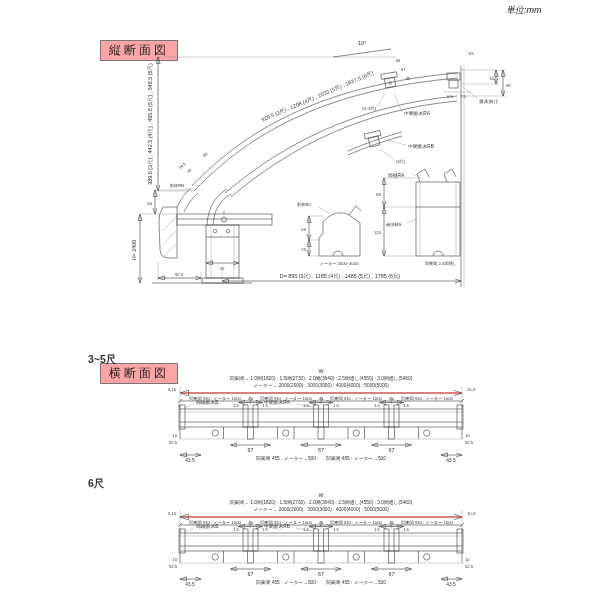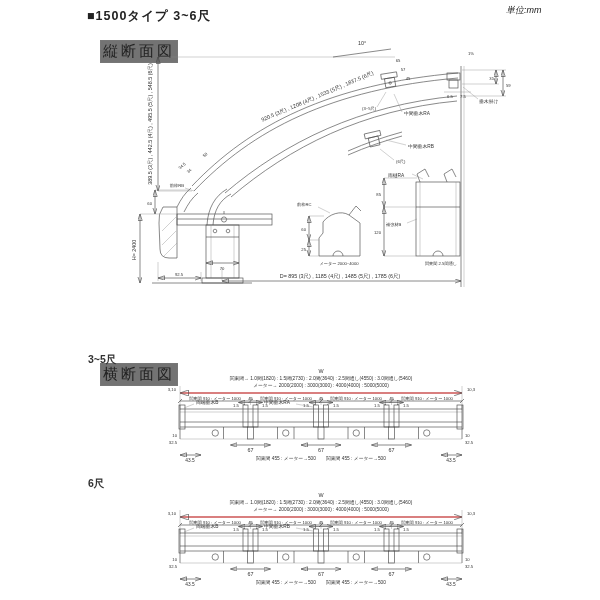--- a/index.html
+++ b/index.html
@@ -1,37 +1,36 @@
 <!DOCTYPE html>
 <html><head>
 <meta charset="utf-8">
 <style>
   html,body{margin:0;padding:0;background:#fff;}
   #page{position:relative;width:600px;height:600px;background:#ffffff;overflow:hidden;
         font-family:"Liberation Sans","DejaVu Sans",sans-serif;color:#222;}
   .abs{position:absolute;}
   .title{font-size:12.5px;font-weight:bold;letter-spacing:1px;}
   .unit{font-size:9px;}
-  .boxlabel{border:1px solid #777;width:76px;text-align:center;font-size:15px;
-            letter-spacing:3px;padding:1px 0;background:#737373;}
+  .boxlabel{border:1px solid #777;width:76px;text-align:center;font-size:12px;
+            letter-spacing:3px;padding:1px 0;background:#fca5a5;}
   svg{position:absolute;left:0;top:0;}
   svg line,svg path,svg rect,svg circle{stroke:#4a4a4a;stroke-width:.65;fill:none;}
   svg .thin{stroke:#8a8a8a;stroke-width:.4;}
   svg .red{stroke:#b30000;stroke-width:1.2;}
   svg text{stroke:none;fill:#333;font-family:"Liberation Sans","DejaVu Sans",sans-serif;}
   .f4{font-size:4.2px;}.f45{font-size:4.8px;}.f5{font-size:5.4px;}
   .mid{text-anchor:middle;}.end{text-anchor:end;}
   .hdg{font-size:10.5px;font-weight:bold;}
 </style>
 </head>
 <body>
 
 <div id="page">
 
-  <div class="abs title" style="left:87px;top:8px;">■1500タイプ 3~6尺</div>
   <div class="abs unit" style="left:506px;top:4px;font-style:italic;">単位:mm</div>
 
   <div class="abs boxlabel" style="left:100px;top:40px;">縦断面図</div>
   <div class="abs boxlabel" style="left:100px;top:336px;margin-top:27px;">横断面図</div>
 
   <svg width="600" height="600" viewBox="0 0 600 600">
     <defs>
       <marker id="a" markerUnits="userSpaceOnUse" markerWidth="7" markerHeight="5" refX="6.5" refY="2.2" orient="auto-start-reverse">
         <path d="M0,0 L6.5,2.2 L0,4.4 Z" fill="#4a4a4a" stroke="none"></path>
       </marker>

